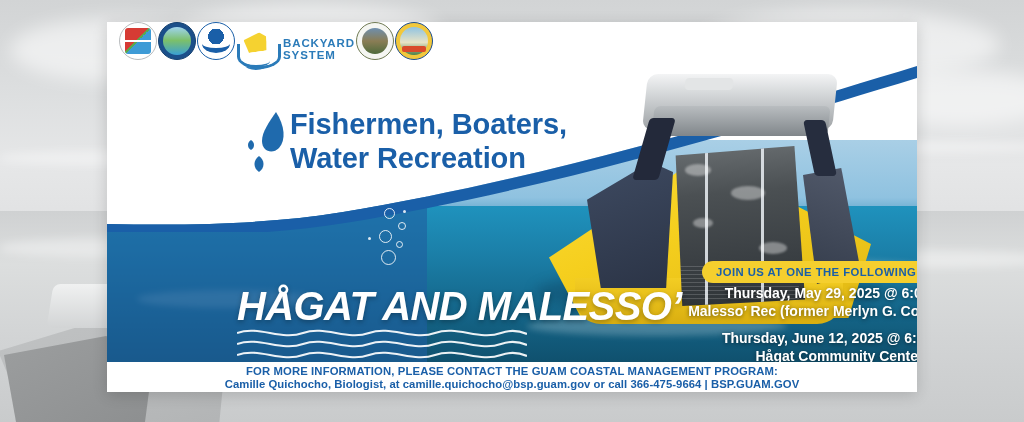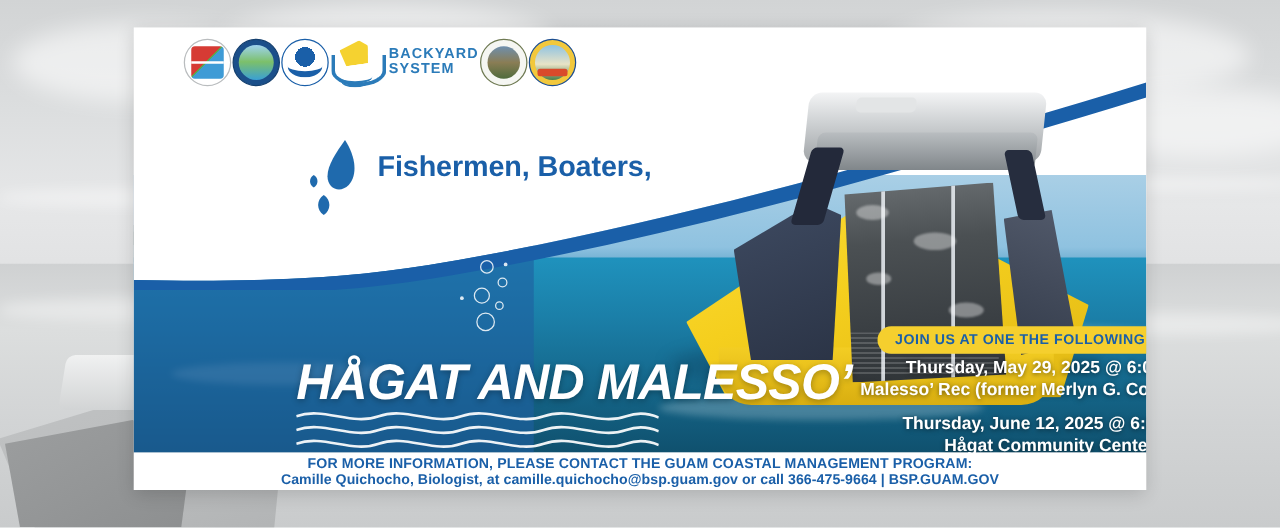--- a/index.html
+++ b/index.html
@@ -27,21 +27,21 @@
     background:linear-gradient(180deg,#f0f1f1,#d2d4d5);transform:skewX(-9deg);}
 
   
   #card{
     position:absolute;left:107px;top:22px;width:810px;height:370px;
     background:#ffffff;overflow:hidden;
     box-shadow:0 3px 14px rgba(0,0,0,.16);
   }
 
   
-  #logos{position:absolute;left:0;top:0;width:100%;height:56px;display:flex;align-items:center;gap:1px;padding-left:12px;box-sizing:border-box;z-index:9;margin-left:28px;}
+  #logos{position:absolute;left:0;top:0;width:100%;height:56px;display:flex;gap:1px;padding-left:12px;box-sizing:border-box;z-index:9;}
   .logo{flex:none;position:relative;}
   .seal{width:36px;height:36px;border-radius:50%;position:relative;overflow:hidden;}
   .seal.s1{background:#ffffff;border:1.6px solid #b9bcbe;}
   .seal.s1::before{content:"";position:absolute;left:5px;top:5px;right:5px;bottom:5px;border-radius:3px;
     background:linear-gradient(135deg,#d63b34 0%,#d63b34 46%,#5aa84f 46%,#5aa84f 50%,#3e9bd6 50%,#3e9bd6 100%);}
   .seal.s1::after{content:"";position:absolute;left:5px;top:48%;right:5px;height:2px;background:#fff;}
   .seal.s2{background:#1b4f8a;border:1.5px solid #15406f;}
   .seal.s2::before{content:"";position:absolute;left:4px;top:4px;right:4px;bottom:4px;border-radius:50%;
     background:linear-gradient(180deg,#9fd3ef 0%,#7cc06a 48%,#3aa0d4 100%);}
   .seal.s3{background:#ffffff;border:1.6px solid #1a5fa8;}
@@ -68,21 +68,21 @@
 
   .pac-wrap{display:flex;align-items:center;gap:4px;}
   .pac-mark{width:30px;height:22px;background:
     repeating-linear-gradient(175deg,#1a4f86 0 2px,#ffffff 2px 4px);border:1px solid #e7e9ea;}
   .pac-txt{display:flex;flex-direction:column;}
   .pac-name{font-family:"Liberation Serif",serif;font-size:21px;font-weight:bold;color:#111;line-height:.92;letter-spacing:-.4px;}
   .pac-sub{font-size:3.6px;color:#333;letter-spacing:.35px;margin-top:1px;white-space:nowrap;}
 
   
   #headline{position:absolute;left:183px;top:86px;z-index:8;}
-  #headline p{margin:12px;color:#1a5fa8;font-weight:bold;font-size:23px;line-height:1.16;letter-spacing:-.1px;}
+  #headline p{margin:0;color:#1a5fa8;font-weight:bold;font-size:29px;line-height:1.16;letter-spacing:-.1px;}
   #splash{position:absolute;left:139px;top:88px;width:48px;height:68px;z-index:8;}
 
   
   .fish{position:absolute;background:#cfe6f3;z-index:5;}
   .fish i{position:absolute;right:-5px;top:50%;transform:translateY(-50%);width:0;height:0;
     border-top:4px solid transparent;border-bottom:4px solid transparent;border-left:6px solid #cfe6f3;}
 
   
   #photo{position:absolute;left:0;top:118px;width:100%;height:222px;overflow:hidden;z-index:3;}
   #photo .sky2{position:absolute;inset:0;background:linear-gradient(180deg,#a9cfe6 0%,#8fc2e0 26%,#2e88b4 42%,#1f6f9e 70%,#17557a 100%);}
@@ -283,20 +283,21 @@
   </div>
 
   <svg id="splash" viewBox="0 0 48 68">
     <path d="M30,2 C39,16 40,30 33,38 C26,45 16,41 16,31 C16,22 23,12 30,2 Z" fill="#1f6aad"></path>
     <path d="M13,46 C19,50 19,58 13,62 C7,58 7,50 13,46 Z" fill="#1f6aad"></path>
     <path d="M5,30 C9,32 9,38 5,40 C1,38 1,32 5,30 Z" fill="#1f6aad"></path>
   </svg>
 
   <div id="headline">
     <p>Fishermen, Boaters,</p>
+    <p>Water Recreation</p>
   </div>
 
   <div id="bigtitle">HÅGAT AND MALESSO’</div>
   <svg id="waves" viewBox="0 0 290 34">
     <path d="M0,6 C22,-2 44,14 66,6 C88,-2 110,14 132,6 C154,-2 176,14 198,6 C220,-2 242,14 264,6 C275,2 283,4 290,7" fill="none" stroke="#ffffff" stroke-width="2.1" opacity=".92"></path>
     <path d="M0,17 C22,9 44,25 66,17 C88,9 110,25 132,17 C154,9 176,25 198,17 C220,9 242,25 264,17 C275,13 283,15 290,18" fill="none" stroke="#ffffff" stroke-width="2.1" opacity=".92"></path>
     <path d="M0,28 C22,20 44,36 66,28 C88,20 110,36 132,28 C154,20 176,36 198,28 C220,20 242,36 264,28 C275,24 283,26 290,29" fill="none" stroke="#ffffff" stroke-width="2.1" opacity=".92"></path>
   </svg>
 
   <div class="pill" id="pill-right">JOIN US AT ONE THE FOLLOWING MEETINGS:</div>

